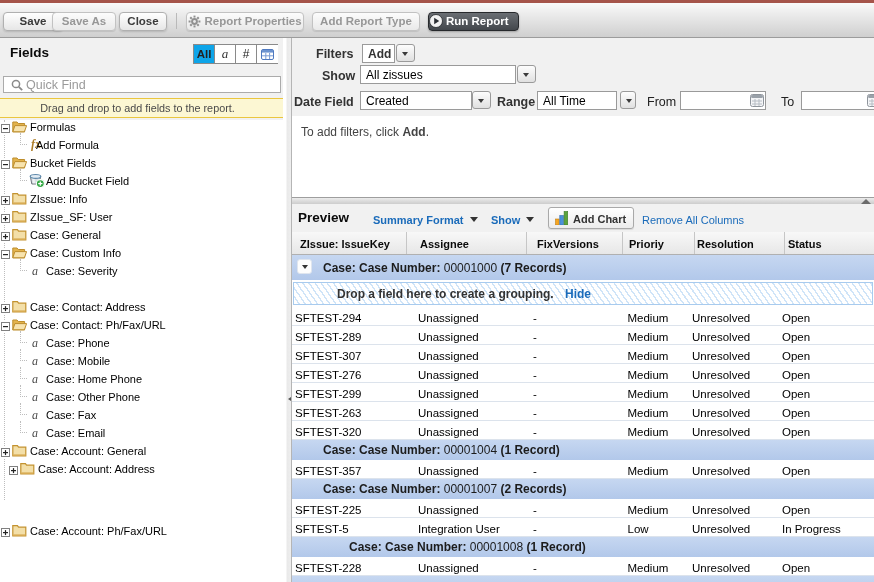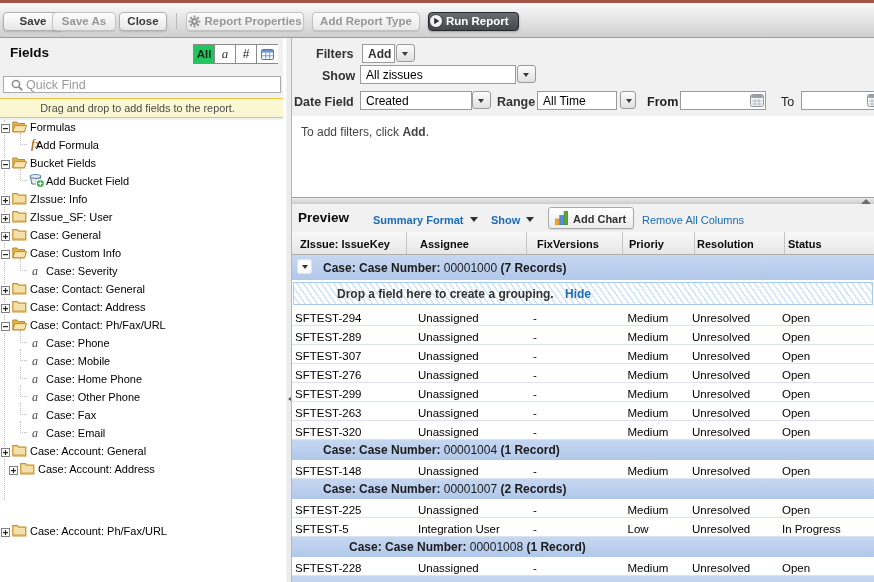--- a/index.html
+++ b/index.html
@@ -82,21 +82,21 @@
         <circle cx="7" cy="7" r="6.5" fill="#f2f2f2"></circle>
         <circle cx="7" cy="7" r="6.5" fill="none" stroke="#23262a" stroke-width="0.8"></circle>
         <path d="M5.2 3.8 L10.2 7 L5.2 10.2 Z" fill="#2b2e33"></path>
       </svg>Run Report</div>
 </div>
 <div id="redline"></div>
 
 <div id="left">
   <div id="fieldsHdr">Fields</div>
   <div id="typeGroup">
-    <div class="tg" style="left:0; background:#22c55e; font-weight:bold; font-size:11.5px; line-height:18px; color:#222;">All</div>
+    <div class="tg" style="left:0; background:#0ea5e9; font-weight:bold; font-size:11.5px; line-height:18px; color:#222;">All</div>
     <div class="tg" style="left:21px; font-style:italic; font-family:'Liberation Serif',serif; font-size:13px; line-height:17px; color:#333;">a</div>
     <div class="tg" style="left:42px; font-size:12px; line-height:18px; color:#222;">#</div>
     <div class="tg" style="left:63px; border-right:none; width:21px;"><svg width="13" height="11" viewBox="0 0 13 11" style="margin-top:4px;">
           <rect x="0.5" y="0.5" width="12" height="10" rx="1.5" fill="#fff" stroke="#4e79c0" stroke-width="1"></rect>
           <rect x="1" y="1" width="11" height="2.6" fill="#6c93d0"></rect>
           <g stroke="#7a9cd4" stroke-width="1">
             <line x1="1" y1="6.8" x2="12" y2="6.8"></line>
             <line x1="4.8" y1="4" x2="4.8" y2="10"></line>
             <line x1="8.6" y1="4" x2="8.6" y2="10"></line>
           </g>
@@ -200,32 +200,20 @@
           </svg></span>
         <span class="txt" style="left:30px;">Case: Custom Info</span>
       </div>
 <div class="trow" style="top:142px;">
         <span style="position:absolute;left:20px;top:-3px;width:7px;height:12px;border-left:1px dotted #bdbdbd;border-bottom:1px dotted #bdbdbd;"></span>
         <span style="position:absolute;left:32px;top:3px;"><svg width="10" height="12" viewBox="0 0 10 12">
             <text x="0" y="10" font-family="Liberation Serif,serif" font-style="italic" font-size="12" fill="#4a4a4a">a</text>
           </svg></span>
         <span class="txt" style="left:46px;">Case: Severity</span>
       </div>
-<div class="trow" style="top:160px;">
-        <span style="position:absolute;left:1px;top:5px;background:#fff;"><svg width="9" height="9" viewBox="0 0 9 9">
-            <rect x="0.5" y="0.5" width="8" height="8" fill="#fff" stroke="#808080"></rect>
-            <rect x="2" y="4" width="5" height="1.2" fill="#222"></rect>
-            <rect x="3.9" y="2.1" width="1.2" height="5" fill="#222"></rect>
-          </svg></span>
-        <span style="position:absolute;left:12px;top:2px;"><svg width="15" height="13" viewBox="0 0 15 13">
-            <path d="M0.8 1.6 L5.4 1.6 L6.6 3.2 L13.8 3.2 L13.8 12 L0.8 12 Z" fill="#f3dfa8" stroke="#c3922f" stroke-width="1.2"></path>
-            <path d="M1.4 11.2 L13.4 11.2" stroke="#d8ab52" stroke-width="1.6"></path>
-          </svg></span>
-        <span class="txt" style="left:30px;">Case: Contact: General</span>
-      </div>
 <div class="trow" style="top:178px;">
         <span style="position:absolute;left:1px;top:5px;background:#fff;"><svg width="9" height="9" viewBox="0 0 9 9">
             <rect x="0.5" y="0.5" width="8" height="8" fill="#fff" stroke="#808080"></rect>
             <rect x="2" y="4" width="5" height="1.2" fill="#222"></rect>
             <rect x="3.9" y="2.1" width="1.2" height="5" fill="#222"></rect>
           </svg></span>
         <span style="position:absolute;left:12px;top:2px;"><svg width="15" height="13" viewBox="0 0 15 13">
             <path d="M0.8 1.6 L5.4 1.6 L6.6 3.2 L13.8 3.2 L13.8 12 L0.8 12 Z" fill="#f3dfa8" stroke="#c3922f" stroke-width="1.2"></path>
             <path d="M1.4 11.2 L13.4 11.2" stroke="#d8ab52" stroke-width="1.6"></path>
           </svg></span>
@@ -340,21 +328,21 @@
     <div class="flabel" style="left:2px; top:57px;">Date Field</div>
     <div class="combo" style="left:68px; top:53px; width:112px; height:19px;">
         <span class="cv">Created</span>
       </div>
     <div class="arrbtn" style="left:180px; top:53px;"></div>
     <div class="flabel" style="left:205px; top:57px;">Range</div>
     <div class="combo" style="left:245px; top:53px; width:80px; height:19px;">
         <span class="cv">All Time</span>
       </div>
     <div class="arrbtn" style="left:328px; top:53px; width:16px;"></div>
-    <div class="flabel" style="left:355px; top:57px; font-weight:bold; color:#222;">From</div>
+    <div class="flabel" style="left:355px; top:57px; font-weight:normal; color:#222;">From</div>
     <div class="combo" style="left:388px; top:53px; width:86px; height:19px;">
         <span style="position:absolute;right:1px;top:1px;"><svg width="14" height="14" viewBox="0 0 14 14">
             <rect x="0.5" y="1.5" width="13" height="12" rx="2" fill="#f4f5f7" stroke="#8f959c" stroke-width="1"></rect>
             <rect x="1" y="2" width="12" height="3" rx="1.5" fill="#9aa1a9"></rect>
             <g stroke="#b7bdc4" stroke-width="1">
               <line x1="2" y1="8" x2="12" y2="8"></line>
               <line x1="2" y1="11" x2="12" y2="11"></line>
               <line x1="5" y1="6" x2="5" y2="13"></line>
               <line x1="9" y1="6" x2="9" y2="13"></line>
             </g>
@@ -473,21 +461,21 @@
         <span class="dc" style="left:126px;">Unassigned</span>
         <span class="dc" style="left:241px;">-</span>
         <span class="dc" style="left:335.5px;">Medium</span>
         <span class="dc" style="left:400px;">Unresolved</span>
         <span class="dc" style="left:490px;">Open</span>
       </div>
 <div class="grp" style="top:208px;height:20px;">
         <span style="position:absolute;left:31px;top:3px;"><b>Case: Case Number:</b> 00001004 <b>(1 Record)</b></span>
       </div>
 <div class="drow" style="top:228px;">
-        <span class="dc" style="left:3px;">SFTEST-148</span>
+        <span class="dc" style="left:3px;">SFTEST-357</span>
         <span class="dc" style="left:126px;">Unassigned</span>
         <span class="dc" style="left:241px;">-</span>
         <span class="dc" style="left:335.5px;">Medium</span>
         <span class="dc" style="left:400px;">Unresolved</span>
         <span class="dc" style="left:490px;">Open</span>
       </div>
 <div class="grp" style="top:247px;height:20px;">
         <span style="position:absolute;left:31px;top:3px;"><b>Case: Case Number:</b> 00001007 <b>(2 Records)</b></span>
       </div>
 <div class="drow" style="top:267px;">

